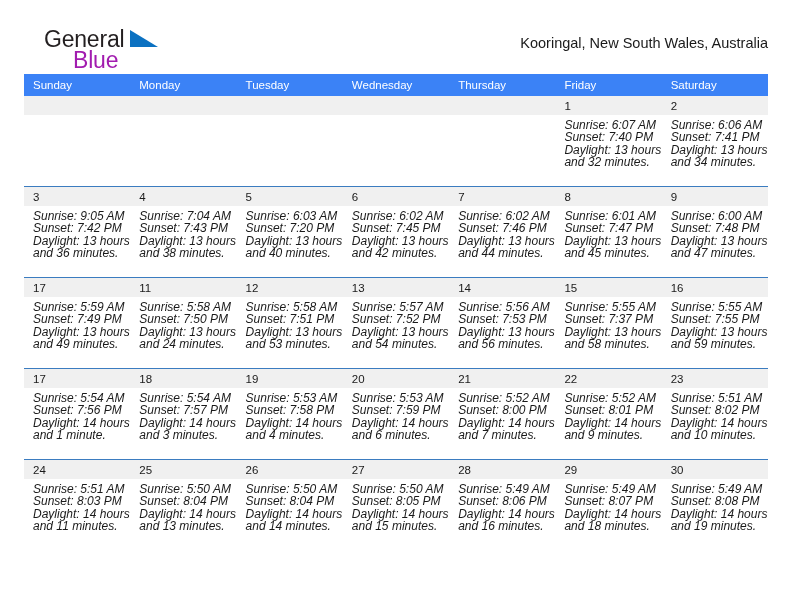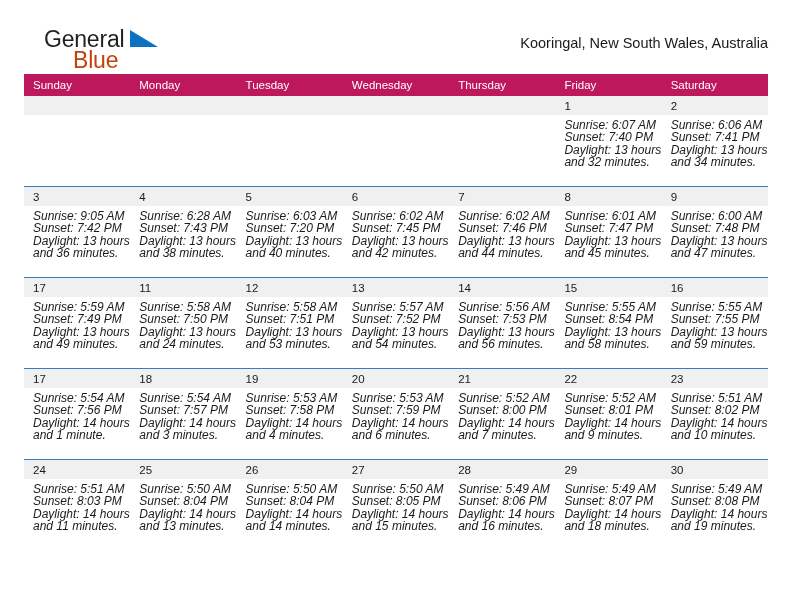--- a/index.html
+++ b/index.html
@@ -55,21 +55,21 @@
     height: 0;
     border-left: 28px solid #0b71c1;
     border-top: 17px solid transparent;
   }
   .logo-blue {
     position: absolute;
     left: 29px;
     top: 21px;
     font-size: 23px;
     letter-spacing: -0.2px;
-    color: #c2410c;
+    color: #a21caf;
     line-height: 26px;
   }
   .titles {
     text-align: right;
     flex: 1 1 auto;
   }
   .cal-title {
     font-size: 27px;
     color: #1a1a1a;
     line-height: 32px;
@@ -84,21 +84,21 @@
     font-weight: normal;
   }
 
   
   .calendar {
     width: 744px;
     border-collapse: collapse;
     table-layout: fixed;
   }
   .calendar th {
-    background: #be185d;
+    background: #3b82f6;
     color: #ffffff;
     font-size: 11.5px;
     font-weight: normal;
     text-align: left;
     padding: 5px 0 5px 9px;
     height: 19px;
     box-sizing: border-box;
     border: none;
   }
   .calendar td {
@@ -233,21 +233,21 @@
                 <div>Sunset: 7:42 PM</div>
                 <div>Daylight: 13 hours</div>
                 <div>and 36 minutes.</div>
               </div>
             </div>
           </td>
           <td>
             <div class="daycell">
               <div class="daynum">4</div>
               <div class="info">
-                <div>Sunrise: 6:28 AM</div>
+                <div>Sunrise: 7:04 AM</div>
                 <div>Sunset: 7:43 PM</div>
                 <div>Daylight: 13 hours</div>
                 <div>and 38 minutes.</div>
               </div>
             </div>
           </td>
           <td>
             <div class="daycell">
               <div class="daynum">5</div>
               <div class="info">
@@ -357,21 +357,21 @@
                 <div>Daylight: 13 hours</div>
                 <div>and 56 minutes.</div>
               </div>
             </div>
           </td>
           <td>
             <div class="daycell">
               <div class="daynum">15</div>
               <div class="info">
                 <div>Sunrise: 5:55 AM</div>
-                <div>Sunset: 8:54 PM</div>
+                <div>Sunset: 7:37 PM</div>
                 <div>Daylight: 13 hours</div>
                 <div>and 58 minutes.</div>
               </div>
             </div>
           </td>
           <td>
             <div class="daycell">
               <div class="daynum">16</div>
               <div class="info">
                 <div>Sunrise: 5:55 AM</div>

